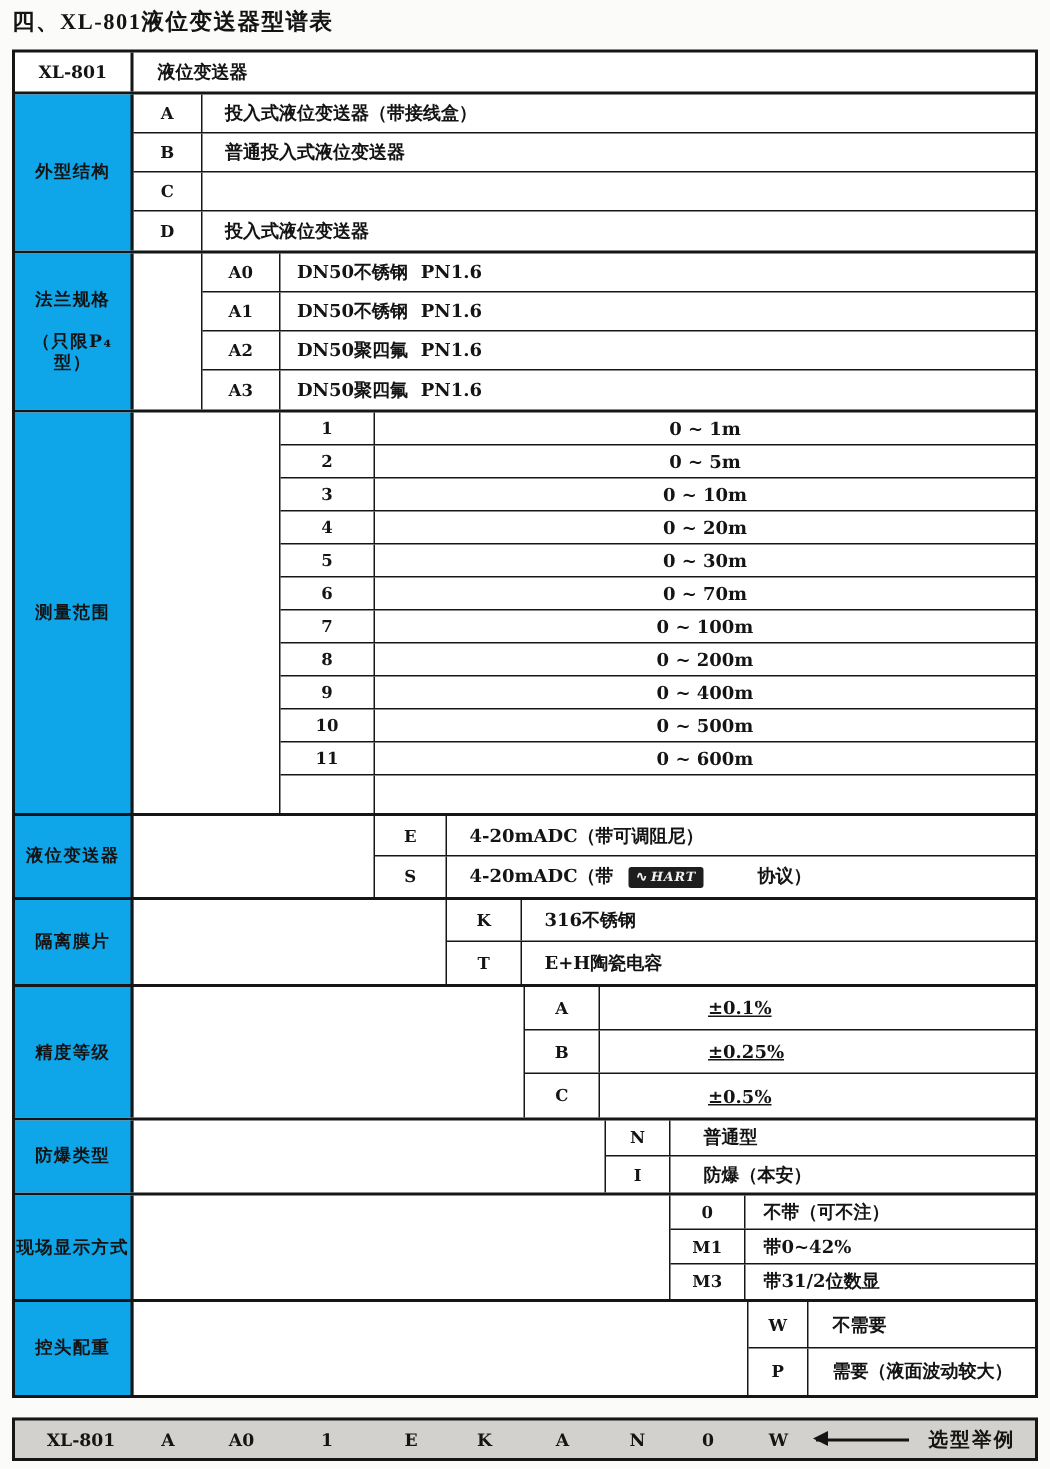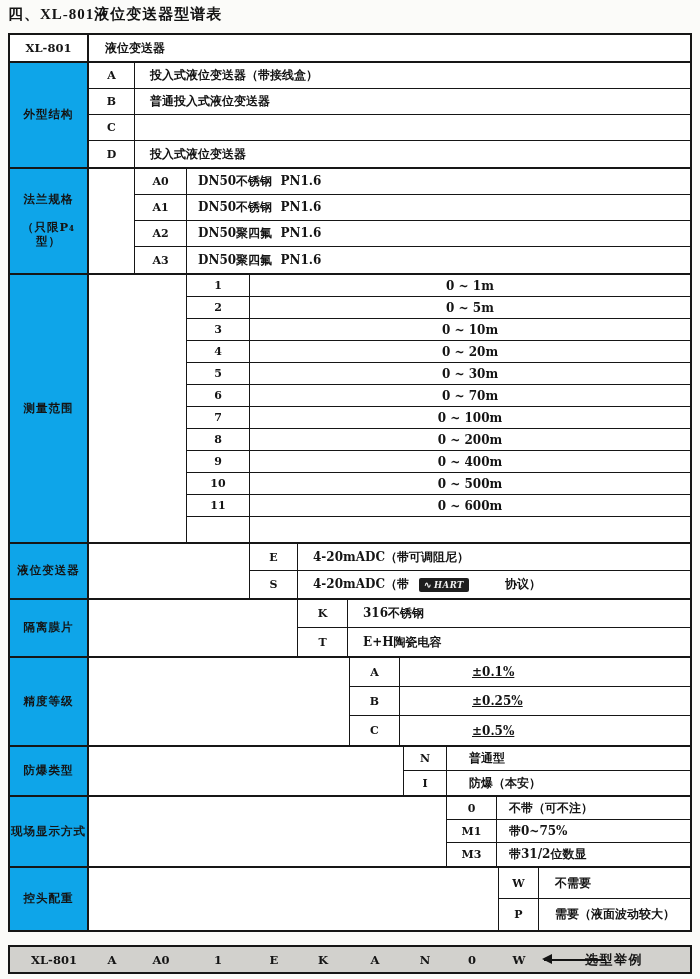--- a/index.html
+++ b/index.html
@@ -62,21 +62,21 @@
   .exbar span { position:absolute; top:50%; transform:translate(-50%,-50%); white-space:nowrap; }
   .ex-m  { left:44px; }
   .ex-c0 { left:102px; } .ex-c1 { left:151px; } .ex-c2 { left:208px; }
   .ex-c3 { left:264px; } .ex-c4 { left:313px; } .ex-c5 { left:365px; }
   .ex-c6 { left:415px; } .ex-c7 { left:462px; } .ex-c8 { left:509px; }
   .ex-arrow { position:absolute; left:534px; top:50%; width:62px; height:2px; background:#141414; transform:translateY(-50%); }
   .ex-arrow::before {
     content:""; position:absolute; left:-2px; top:-4.5px;
     border-right:10px solid #141414; border-top:5.5px solid transparent; border-bottom:5.5px solid transparent;
   }
-  .ex-lbl { left:604px; font-size:13px; letter-spacing:1.5px;font-family:Liberation Mono, monospace; }
+  .ex-lbl { left:638px; font-size:13px; letter-spacing:1.5px;font-family:Liberation Mono, monospace; }
 </style>
 </head>
 <body>
 
 <div class="page">
 
   <div class="title">四、XL-801液位变送器型谱表</div>
 
   <div class="table">
 
@@ -268,21 +268,21 @@
           <div>现场显示方式</div>
         </div>
       <div class="sp"></div>
       <div class="rows">
         <div class="row">
           <div class="code">0</div>
           <div class="desc">不带（可不注）</div>
           </div>
         <div class="row">
           <div class="code">M1</div>
-          <div class="desc">带0~75%</div>
+          <div class="desc">带0~42%</div>
           </div>
         <div class="row">
           <div class="code">M3</div>
           <div class="desc">带31/2位数显</div>
           </div>
       </div>
     </div>
 
     <div class="sec s8">
       <div class="cat">

